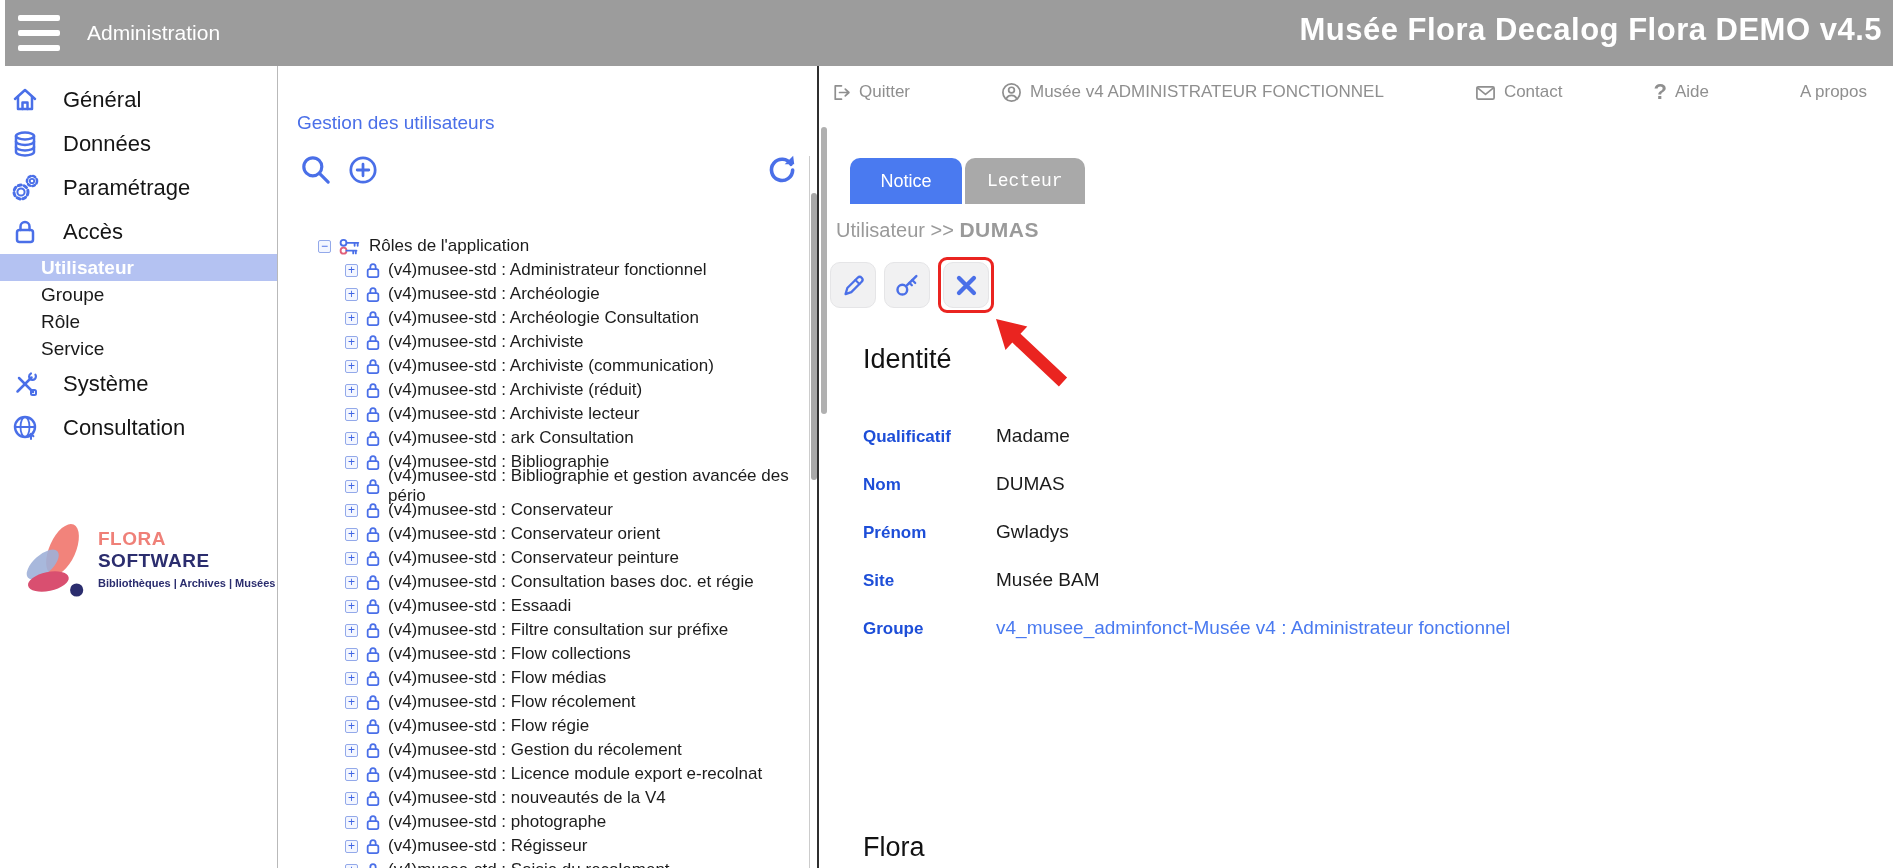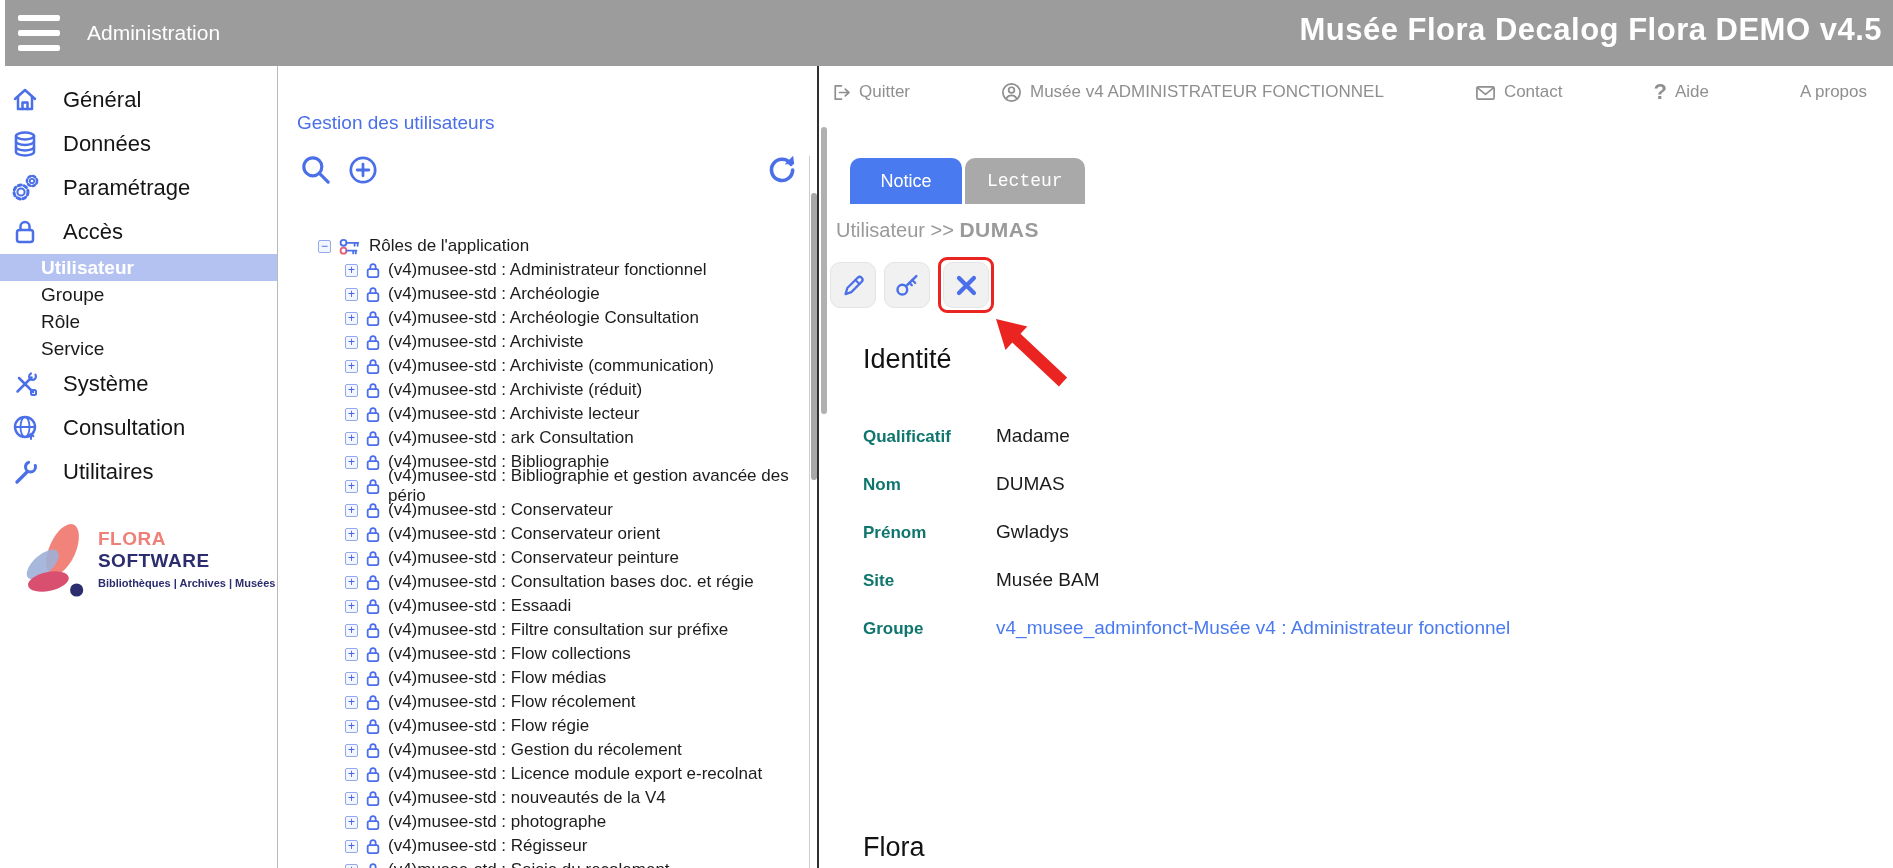--- a/index.html
+++ b/index.html
@@ -65,21 +65,21 @@
   .btn-row { display:flex; align-items:flex-start; gap:8px; margin:20px 0 0 9px; }
   .abtn { width:46px; height:46px; border-radius:10px; background:#f1f1f2; border:1px solid #e5e5e7; display:flex; align-items:center; justify-content:center; cursor:pointer; }
   .abtn svg { stroke:#4a6fe8; fill:none; stroke-linecap:round; stroke-linejoin:round; }
   .xwrap { border:3px solid #ea2420; border-radius:9px; padding:2px; margin-top:-5px; }
   .annotate-arrow { position:absolute; left:167px; top:250px; }
 
   .identity { position:absolute; left:42px; top:278px; }
   .sec-title { font-size:27px; color:#121212; }
   .fields { margin-top:50px; }
   .frow { display:flex; height:20px; margin-bottom:28px; align-items:baseline; }
-  .flabel { width:133px; font-size:17px; font-weight:700; color:#0f766e; }
+  .flabel { width:133px; font-size:17px; font-weight:700; color:#1d4ed8; }
   .fvalue { font-size:19px; color:#1b1b1b; }
   .fvalue.is-link { color:#4a7af0; cursor:pointer; }
   .flora-title { position:absolute; left:42px; top:766px; font-size:27px; color:#121212; }
 </style>
 </head>
 <body>
 
 <svg width="0" height="0" style="position:absolute">
   <defs>
     <symbol id="sym-lock" viewBox="0 0 18 20">
@@ -193,27 +193,20 @@
     </div>
     <div class="side-main">
       <svg width="30" height="30" viewBox="0 0 30 30">
           <circle cx="15" cy="14" r="10" stroke-width="2.4"></circle>
           <ellipse cx="15" cy="14" rx="4.5" ry="10" stroke-width="1.8"></ellipse>
           <path d="M5.5 14 H24.5" stroke-width="1.8"></path>
           <path d="M21 26 v-5 M18.6 23.3 L21 20.8 L23.4 23.3" stroke-width="2"></path>
         </svg>
       <span>Consultation</span>
     </div>
-    <div class="side-main">
-      <svg width="30" height="30" viewBox="0 0 30 30">
-          <path d="M7 25 L16.5 15.5" stroke-width="3.4"></path>
-          <circle cx="20.5" cy="10" r="5" stroke-width="3" stroke-dasharray="21 8"></circle>
-        </svg>
-      <span>Utilitaires</span>
-    </div>
 
     <div class="logo">
       <svg width="68" height="88" viewBox="0 0 70 90">
         <ellipse cx="43" cy="36" rx="14" ry="29" fill="#f2837b" transform="rotate(24 43 36)"></ellipse>
         <ellipse cx="22" cy="52" rx="10" ry="21" fill="#9fb0d8" opacity="0.9" transform="rotate(48 22 52)"></ellipse>
         <ellipse cx="28" cy="70" rx="10" ry="22" fill="#d94f70" transform="rotate(78 28 70)"></ellipse>
         <circle cx="58" cy="79" r="7" fill="#2b2d6e"></circle>
       </svg>
       <div class="logo-text">
         <div class="brand"><span class="b1">FLORA</span> <span class="b2">SOFTWARE</span></div>

